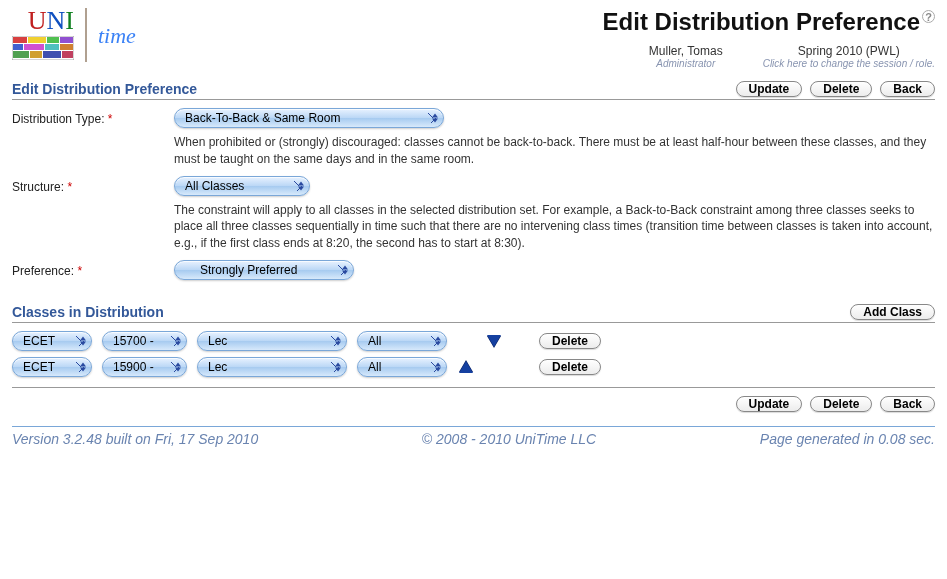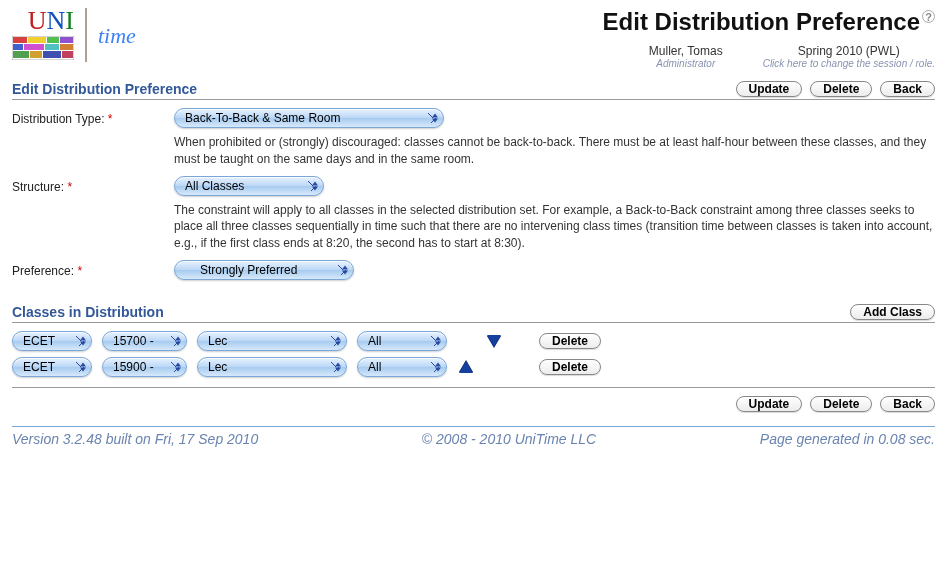--- a/index.html
+++ b/index.html
@@ -180,21 +180,21 @@
     gap:1px;
   }
   .select-arrows .up, .select-arrows .down {
     width:0;height:0;
     border-left:3px solid transparent;
     border-right:3px solid transparent;
   }
   .select-arrows .up { border-bottom:4px solid #2a4aa0; }
   .select-arrows .down { border-top:4px solid #2a4aa0; }
   .w-wide { width: 270px; }
-  .w-med { width: 150px; }
+  .w-med { width: 136px; }
   .w-pref { width: 180px; padding-left: 25px; }
   .w-subj { width: 80px; }
   .w-course { width: 85px; }
   .w-type { width: 150px; }
   .w-all { width: 90px; }
   .class-row {
     display: flex;
     align-items: center;
     gap: 10px;
     margin-bottom: 6px;

